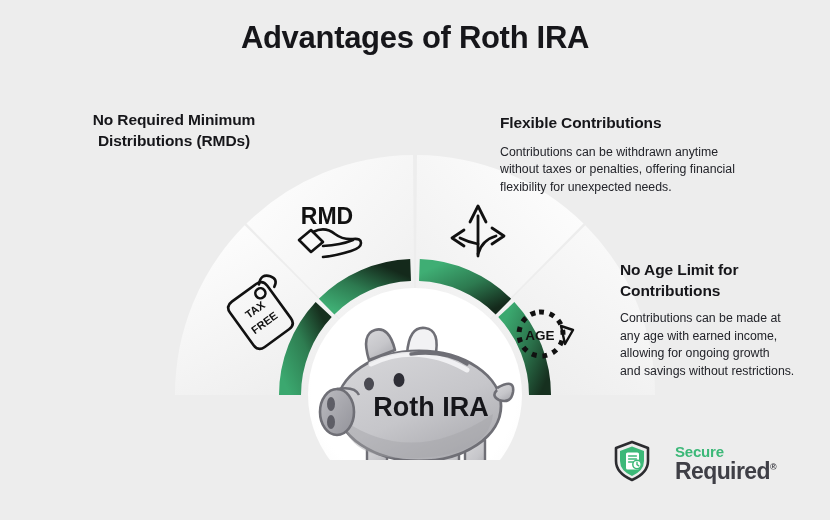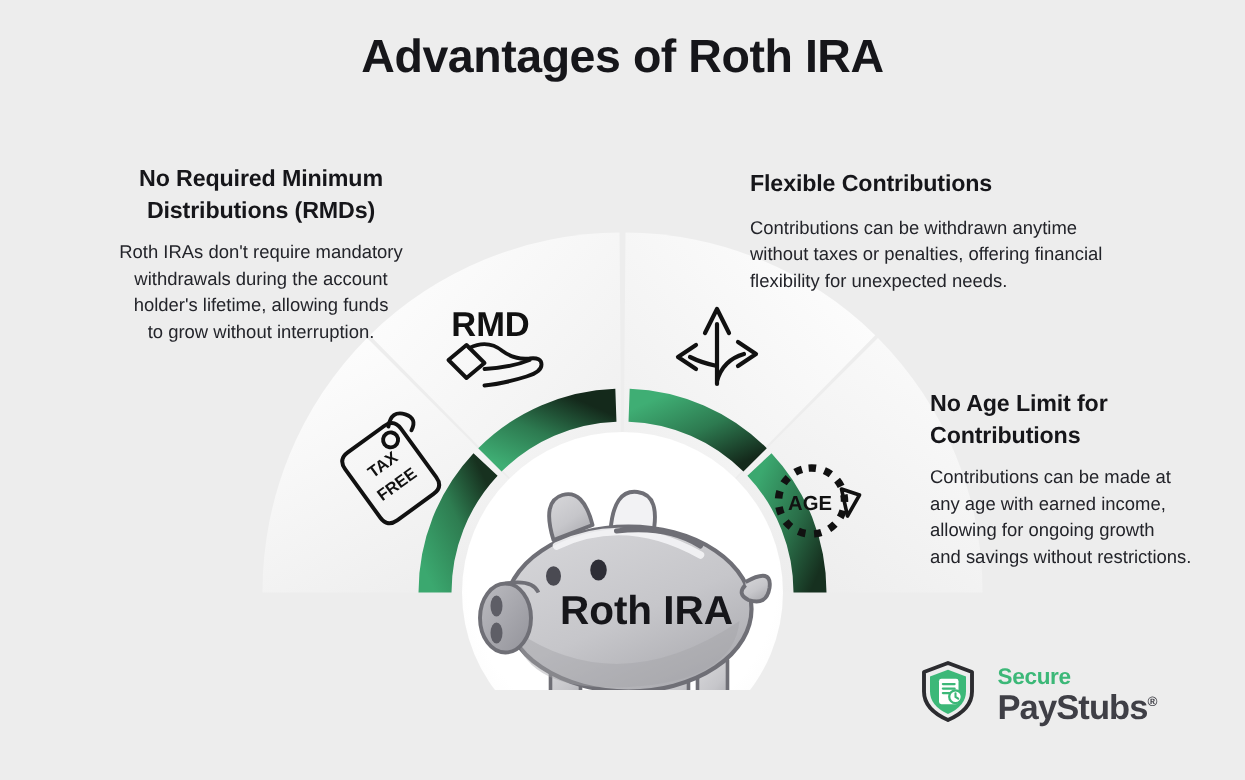--- a/index.html
+++ b/index.html
@@ -43,21 +43,21 @@
   #blk-tax .bd{margin-top:10px;}
 
   #blk-flex{left:500px;top:113px;width:272px;}
   #blk-flex .bd{margin-top:10px;}
 
   #blk-age{left:620px;top:260px;width:205px;}
   #blk-age .bd{margin-top:9px;}
 
   
   #logo{position:absolute;left:613px;top:440px;width:180px;height:50px;}
-  #logo .lg-wrap{display:flex;align-items:center;gap:14px;}
+  #logo .lg-wrap{display:flex;align-items:center;gap:24px;}
   #logo .lg-txt{line-height:1;}
   #logo .lg-secure{
     font-size:15px;font-weight:bold;color:#3cb878;letter-spacing:-0.2px;
     display:block;margin-bottom:1px;
   }
   #logo .lg-pay{
     font-size:23px;font-weight:bold;color:#3f3f46;letter-spacing:-0.6px;
     display:block;
   }
   #logo .lg-reg{font-size:9px;vertical-align:super;font-weight:bold;}
@@ -229,24 +229,20 @@
 
         <path d="M 48 18 l 12 4 l -8 14 Z" fill="none" stroke="#111" stroke-width="2.4" stroke-linejoin="round"></path>
         <text x="27" y="32" text-anchor="middle" font-family="Liberation Sans, sans-serif" font-size="13.5" font-weight="bold" fill="#111" id="age-label">AGE</text>
       </g>
     </svg>
   </div>
 
   <div class="blk" id="blk-rmd">
     <p class="hd" style="white-space:pre-line">No Required Minimum
 Distributions (RMDs)</p>
-    <p class="bd">Roth IRAs don't require mandatory
-withdrawals during the account
-holder's lifetime, allowing funds
-to grow without interruption.</p>
   </div>
 
 
   <div class="blk" id="blk-age">
     <p class="hd" style="white-space:pre-line">No Age Limit for
 Contributions</p>
     <p class="bd">Contributions can be made at
 any age with earned income,
 allowing for ongoing growth
 and savings without restrictions.</p>
@@ -270,18 +266,18 @@
             <line x1="15.6" y1="16" x2="23.4" y2="16"></line>
             <line x1="15.6" y1="19" x2="23.4" y2="19"></line>
             <line x1="15.6" y1="22" x2="21" y2="22"></line>
           </g>
           <circle cx="24" cy="24.5" r="4.2" fill="#ffffff" stroke="#3cb878" stroke-width="1.5"></circle>
           <path d="M24 22.2 V24.6 l 1.8 1.2" stroke="#3cb878" stroke-width="1.4" fill="none" stroke-linecap="round"></path>
         </svg>
       </span>
       <span class="lg-txt">
         <span class="lg-secure">Secure</span>
-        <span class="lg-pay"><span>PayStubs</span><span class="lg-reg">®</span></span>
+        <span class="lg-pay"><span>Required</span><span class="lg-reg">®</span></span>
       </span>
     </div>
   </div>
 
 </div>
 
 </body></html>

